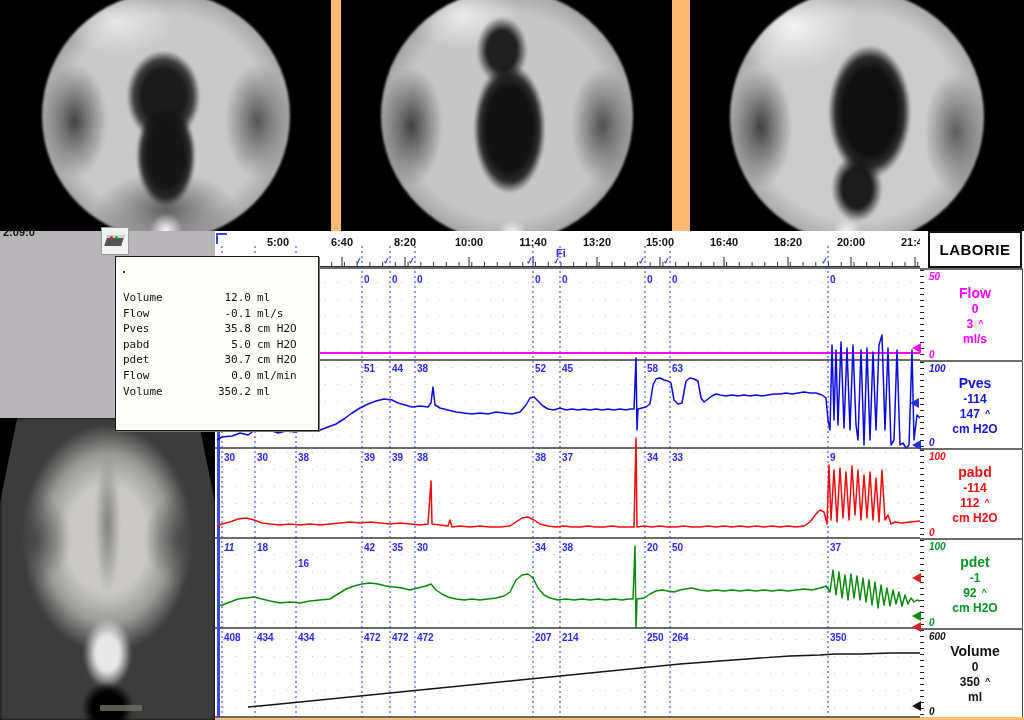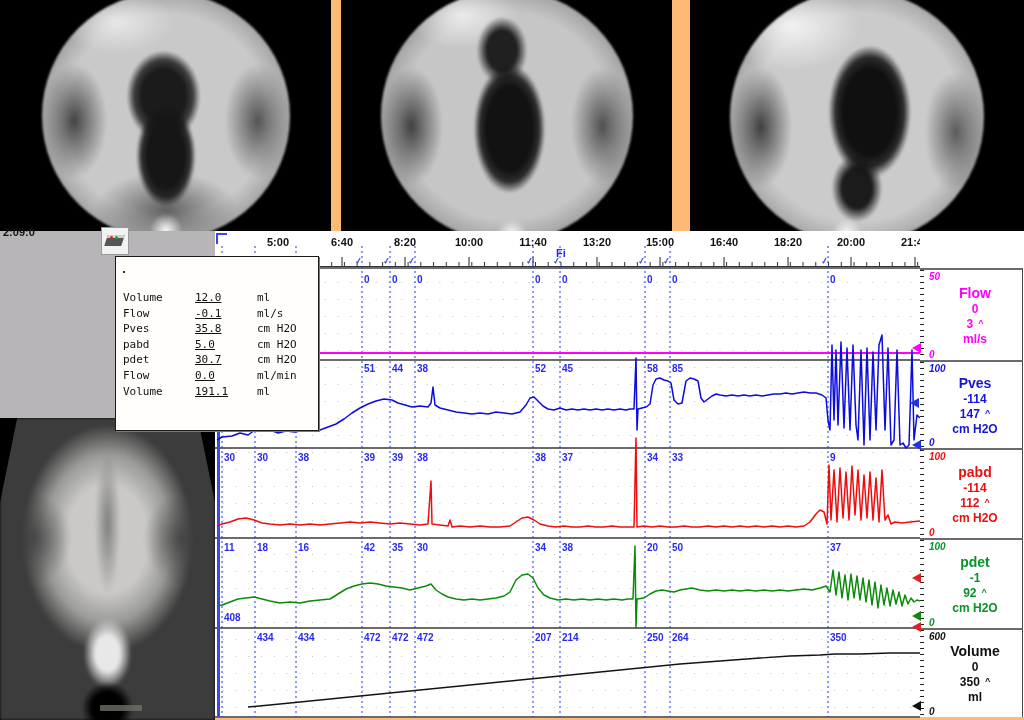--- a/index.html
+++ b/index.html
@@ -66,21 +66,21 @@
   .printer .dotr{position:absolute;left:8px;top:8px;width:3px;height:3px;background:#d22;border-radius:50%;}
   .printer .dotg{position:absolute;left:13px;top:8px;width:3px;height:3px;background:#2a2;border-radius:50%;}
 
   
   .meas{position:absolute;left:115px;top:256px;width:204px;height:175px;background:#fffefb;
     border:1px solid #1a1a1a;box-shadow:1px 1px 0 #777;padding-top:33px;box-sizing:border-box;
     font:11px "DejaVu Sans Mono",monospace;color:#111;}
   .meas .dot{position:absolute;left:7px;top:14px;width:2px;height:2px;background:#333;}
   .mrow{display:flex;height:15.6px;line-height:15.6px;padding:0 7px;}
   .mlabel{flex:0 0 72px;}
-  .mval{flex:1;text-align:left;text-decoration:underline;}
+  .mval{flex:1;text-align:right;}
   .munit{flex:0 0 54px;margin-left:6px;}
 
   
   .axis-strip{position:absolute;left:215px;top:231px;width:705px;height:37px;background:#fff;}
   .chart-bg{position:absolute;left:215px;top:268px;width:705px;height:449px;background:#fff;
     background-image:radial-gradient(circle,#c3c3c3 0.7px, rgba(0,0,0,0) 0.9px);
     background-size:12.74px 17px;background-position:2px 6px;}
   .tlabel{position:absolute;top:5px;transform:translateX(-50%);
     font:bold 11px "Liberation Sans",sans-serif;color:#111;}
   .fi{position:absolute;font:bold 11px "Liberation Sans",sans-serif;color:#2a2aee;text-align:center;}
@@ -243,27 +243,27 @@
       <line x1="828" y1="246" x2="828" y2="717" stroke="#2233ee" stroke-width="1" stroke-dasharray="2,3"></line>
       <line x1="218.5" y1="262" x2="218.5" y2="717" stroke="#3a4ce0" stroke-width="3"></line>
       <polyline points="217,353 920,353" fill="none" stroke="#ff00ff" stroke-width="2.2" stroke-linejoin="round"></polyline>
       <polyline points="217,440 222,437 232,436 240,433 248,435 255,430 262,431 270,430 278,433 286,431 295,432 304,430 312,428 320,430 328,427 336,424 344,419 352,413 360,408 368,404 376,401 384,399 392,400 398,403 405,405 412,407 420,406 428,407 431,403 433,387 435,405 440,408 448,410 456,412 464,413 472,414 480,413 488,414 496,412 504,413 512,414 520,412 526,405 530,398 534,397 538,401 543,406 548,409 554,410 560,408 566,410 572,409 578,410 584,409 590,410 596,409 602,410 608,409 614,410 620,409 626,410 630,409 634,409 636,358 637,430 638,409 642,408 646,407 650,404 653,385 656,379 660,378 664,380 668,381 671,383 674,400 678,404 682,403 686,381 690,378 694,379 698,381 701,398 704,402 708,399 712,396 716,394 720,395 726,396 732,395 738,396 744,395 750,396 756,395 762,396 768,395 774,394 780,394 786,393 792,394 798,393 804,392 810,393 816,393 822,395 826,398 828,420 830,430 832,345 834,420 836,350 838,425 841,342 844,428 847,348 850,430 853,345 856,425 858,440 861,350 864,445 867,348 870,440 873,352 876,430 879,345 882,335 885,430 888,348 891,445 894,440 897,350 900,445 903,443 906,448 909,445 912,350 914,440 917,415 920,418" fill="none" stroke="#0c0cdd" stroke-width="1.5" stroke-linejoin="round"></polyline>
       <polyline points="217,526 222,524 230,522 238,519 246,518 254,520 262,523 270,524 280,525 290,524 300,525 310,524 320,525 330,524 340,523 350,522 360,523 370,522 380,523 390,524 400,523 410,524 420,525 428,524 431,481 432,524 440,525 448,526 450,520 452,527 460,526 470,527 480,526 490,527 500,527 510,526 516,522 522,518 528,517 534,520 540,524 548,526 556,527 564,526 572,527 580,527 588,526 596,527 604,527 612,526 620,527 628,527 634,527 636,438 637,527 644,526 652,527 660,526 668,527 676,527 684,526 692,527 700,527 708,526 716,527 724,526 732,527 740,526 748,527 756,526 764,527 772,526 780,527 788,526 796,527 804,526 810,522 816,514 820,510 824,512 827,524 829,465 831,520 834,470 837,522 840,468 843,518 846,472 849,520 852,466 855,515 858,470 861,520 864,475 867,518 870,472 873,520 876,478 879,522 882,470 885,520 888,515 891,524 895,522 902,523 910,522 920,521" fill="none" stroke="#ee0c0c" stroke-width="1.5" stroke-linejoin="round"></polyline>
       <polyline points="217,606 222,605 230,602 238,599 246,598 254,597 262,599 270,601 280,603 290,602 300,603 310,601 320,600 330,599 338,594 346,589 354,586 362,584 370,583 378,584 386,586 394,587 402,588 410,590 418,588 426,586 431,584 436,590 442,594 448,597 456,599 464,600 472,599 480,600 488,599 496,598 504,596 510,592 516,580 522,575 528,574 533,578 538,588 544,595 550,598 558,600 566,599 574,600 582,599 590,600 598,599 606,600 614,599 622,600 628,599 633,599 635,546 636,628 637,599 644,598 650,594 656,591 662,590 668,591 674,592 680,590 686,589 692,588 700,590 708,591 716,590 724,591 732,590 740,591 748,590 756,591 764,590 772,591 780,590 788,591 796,590 804,589 812,590 820,588 826,586 830,592 833,570 836,595 839,572 842,598 845,575 848,600 851,574 854,598 857,576 860,600 863,578 866,602 869,580 872,605 875,582 878,608 881,585 884,605 887,588 890,606 893,590 896,604 899,592 902,606 905,595 908,604 911,598 914,602 917,600 920,601" fill="none" stroke="#0a8a0a" stroke-width="1.5" stroke-linejoin="round"></polyline>
       <polyline points="248,707 280,704 320,700 360,696 400,692 440,688 480,684 520,680 560,676 600,672 640,668 680,664 720,661 760,658 790,656 820,655 835,654 860,654 890,653 920,653" fill="none" stroke="#141414" stroke-width="1.4" stroke-linejoin="round"></polyline>
     </svg>
   <div id="evlabels">
       <div class="ev" style="left: 224px; top: 452px;">30</div>
-      <div class="ev" style="left: 224px; top: 542px;">11</div>
-      <div class="ev" style="left: 224px; top: 612px;">408</div>
+      <div class="ev" style="left: 224px; top: 542px; font-style: italic;">11</div>
+      <div class="ev" style="left: 224px; top: 632px;">408</div>
       <div class="ev" style="left: 257px; top: 452px;">30</div>
       <div class="ev" style="left: 257px; top: 542px;">18</div>
       <div class="ev" style="left: 257px; top: 632px;">434</div>
       <div class="ev" style="left: 298px; top: 452px;">38</div>
-      <div class="ev" style="left: 298px; top: 542px; text-align: right;">16</div>
+      <div class="ev" style="left: 298px; top: 558px; text-align: right;">16</div>
       <div class="ev" style="left: 298px; top: 632px;">434</div>
       <div class="ev" style="left: 364px; top: 274px;">0</div>
       <div class="ev" style="left: 364px; top: 363px;">51</div>
       <div class="ev" style="left: 364px; top: 452px;">39</div>
       <div class="ev" style="left: 364px; top: 542px;">42</div>
       <div class="ev" style="left: 364px; top: 632px;">472</div>
       <div class="chk" style="left: 355px; top: 256px;">✓</div>
       <div class="ev" style="left: 392px; top: 274px;">0</div>
       <div class="ev" style="left: 392px; top: 363px; text-align: right;">44</div>
       <div class="ev" style="left: 392px; top: 452px;">39</div>
@@ -288,21 +288,21 @@
       <div class="ev" style="left: 562px; top: 542px;">38</div>
       <div class="ev" style="left: 562px; top: 632px;">214</div>
       <div class="chk" style="left: 553px; top: 256px;">✓</div>
       <div class="ev" style="left: 647px; top: 274px;">0</div>
       <div class="ev" style="left: 647px; top: 363px;">58</div>
       <div class="ev" style="left: 647px; top: 452px;">34</div>
       <div class="ev" style="left: 647px; top: 542px;">20</div>
       <div class="ev" style="left: 647px; top: 632px;">250</div>
       <div class="chk" style="left: 638px; top: 256px;">✓</div>
       <div class="ev" style="left: 672px; top: 274px;">0</div>
-      <div class="ev" style="left: 672px; top: 363px;">85</div>
+      <div class="ev" style="left: 672px; top: 363px;">63</div>
       <div class="ev" style="left: 672px; top: 452px;">33</div>
       <div class="ev" style="left: 672px; top: 542px;">50</div>
       <div class="ev" style="left: 672px; top: 632px;">264</div>
       <div class="chk" style="left: 663px; top: 256px;">✓</div>
       <div class="ev" style="left: 830px; top: 274px;">0</div>
       <div class="ev" style="left: 830px; top: 452px;">9</div>
       <div class="ev" style="left: 830px; top: 542px;">37</div>
       <div class="ev" style="left: 830px; top: 632px;">350</div>
       <div class="chk" style="left: 821px; top: 256px;">✓</div>
     </div>
@@ -335,26 +335,29 @@
         <span class="mval">30.7</span>
         <span class="munit">cm H2O</span>
       </div>
     <div class="mrow">
         <span class="mlabel">Flow</span>
         <span class="mval">0.0</span>
         <span class="munit">ml/min</span>
       </div>
     <div class="mrow">
         <span class="mlabel">Volume</span>
-        <span class="mval">191.1</span>
+        <span class="mval">350.2</span>
         <span class="munit">ml</span>
       </div>
   </div>
 
   <div class="rpanel">
+    <div class="rbox brand">
+      <div class="brand-text">LABORIE</div>
+    </div>
     <svg class="scribble" viewBox="0 0 70 14">
       <path d="M2 9 Q8 3 14 8 T26 8 Q31 4 36 9 T50 8 Q57 4 64 9" fill="none" stroke="#9a9a9a" stroke-width="1.6"></path>
     </svg>
 
     <div class="rbox cb" style="top:37px;height:92px;color:#ff00ff;">
       <div class="ruler"></div>
       <div class="stop">50</div>
       <div class="cname">Flow</div>
       <div class="cmin">0</div>
       <div class="cmax"><span>3</span><span class="caret">^</span></div>

